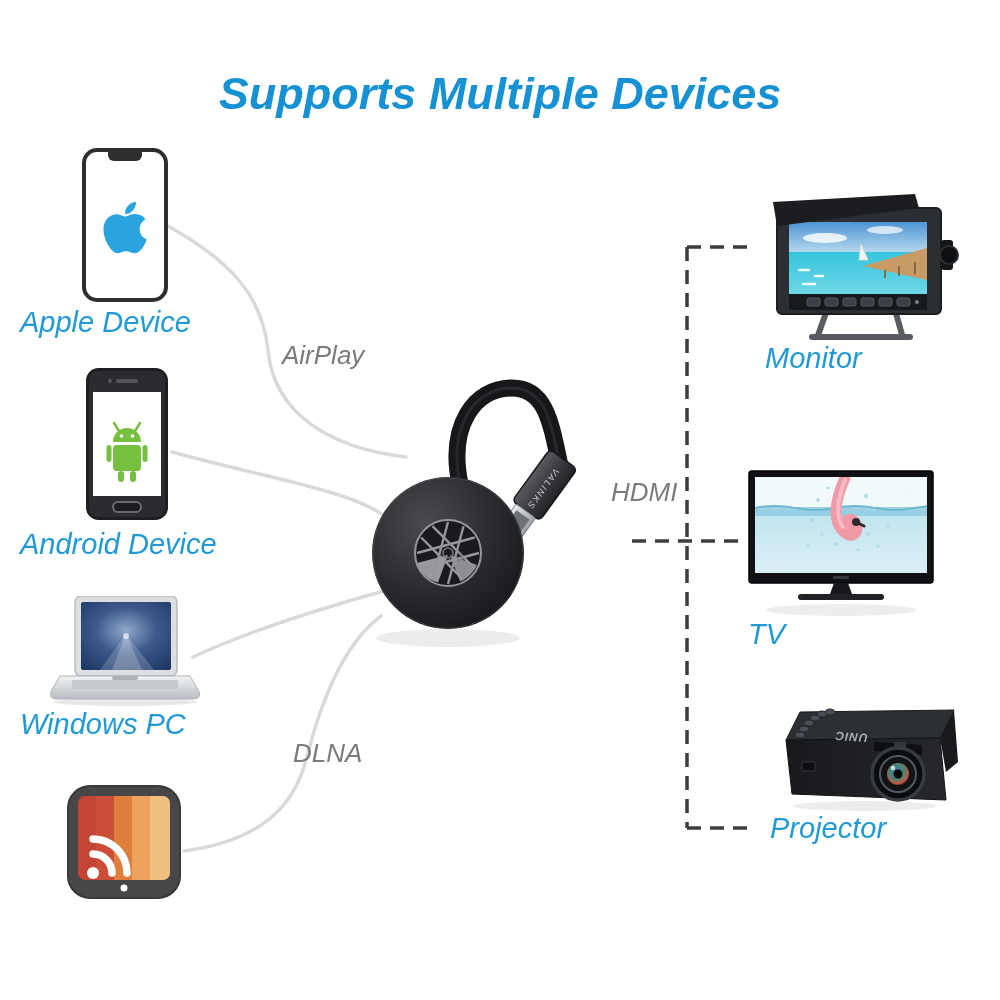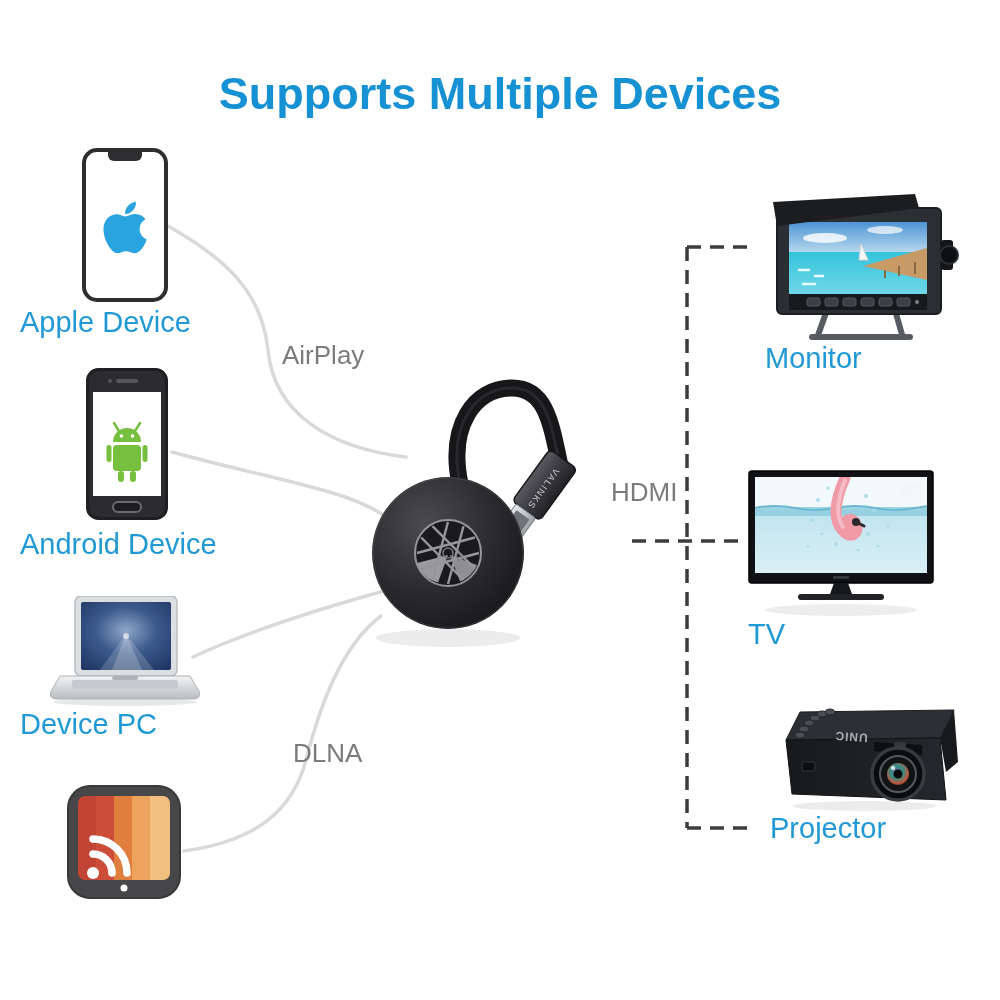--- a/index.html
+++ b/index.html
@@ -1,17 +1,17 @@
 <!DOCTYPE html>
 <html><head>
 <meta charset="utf-8">
 <style>
   html,body{margin:0;padding:0;background:#fff;}
   .canvas{position:relative;width:1000px;height:1000px;background:#ffffff;overflow:hidden;
-          font-family:"Liberation Sans", sans-serif;}
+          font-family:"Liberation Sans", sans-serif;font-style:italic;}
   .abs{position:absolute;}
   .title{top:68px;left:0;width:1000px;text-align:center;font-size:45px;font-weight:700;
          color:#1691d3;letter-spacing:0px;}
   .dev-label{color:#2199d5;font-size:29px;text-align:left;}
   .proto-label{color:#7b7b7b;font-size:26px;}
   svg text{font-family:"Liberation Sans", sans-serif;}
   .lines{top:0;left:0;z-index:1;pointer-events:none;}
   .icon{z-index:2;}
   .lbl{z-index:2;}
   .dongle{z-index:3;}
@@ -86,21 +86,21 @@
     <ellipse cx="75" cy="106" rx="72" ry="4" fill="#e8e8e8"></ellipse>
     <rect x="25" y="0" width="102" height="80" rx="6" fill="#dcdfe2" stroke="#b9bcc0" stroke-width="1.5"></rect>
     <rect x="31" y="6" width="90" height="68" rx="2" fill="url(#lapscr)"></rect>
     <path d="M76,38 L50,74 L104,74 Z" fill="#ffffff" opacity="0.18"></path>
     <path d="M76,38 L62,74 L92,74 Z" fill="#ffffff" opacity="0.2"></path>
     <circle cx="76" cy="40" r="3" fill="#ffffff" opacity="0.6"></circle>
     <path d="M10,80 L140,80 L150,97 Q150,103 143,103 L7,103 Q0,103 0,97 Z" fill="url(#lapbase)" stroke="#aeb2b6" stroke-width="1"></path>
     <rect x="22" y="84" width="106" height="9" rx="2" fill="#c6c9cd"></rect>
     <rect x="62" y="80" width="26" height="4" rx="2" fill="#aeb2b6"></rect>
   </svg>
-  <div class="abs dev-label lbl" style="left:20px;top:708px;width:215px">Device PC</div>
+  <div class="abs dev-label lbl" style="left:20px;top:708px;width:215px">Windows PC</div>
 
   <svg class="abs icon" style="left:66px;top:784px" width="116" height="116" viewBox="0 0 116 116">
     <defs>
       <clipPath id="vascr">
           <rect x="12" y="12" width="92" height="84" rx="7"></rect>
         </clipPath>
     </defs>
     <rect x="2" y="2" width="112" height="112" rx="22" fill="#474749" stroke="#39393b" stroke-width="2"></rect>
     <g clip-path="url(#vascr)">
       <rect x="12" y="12" width="19" height="84" fill="#c14434"></rect>

